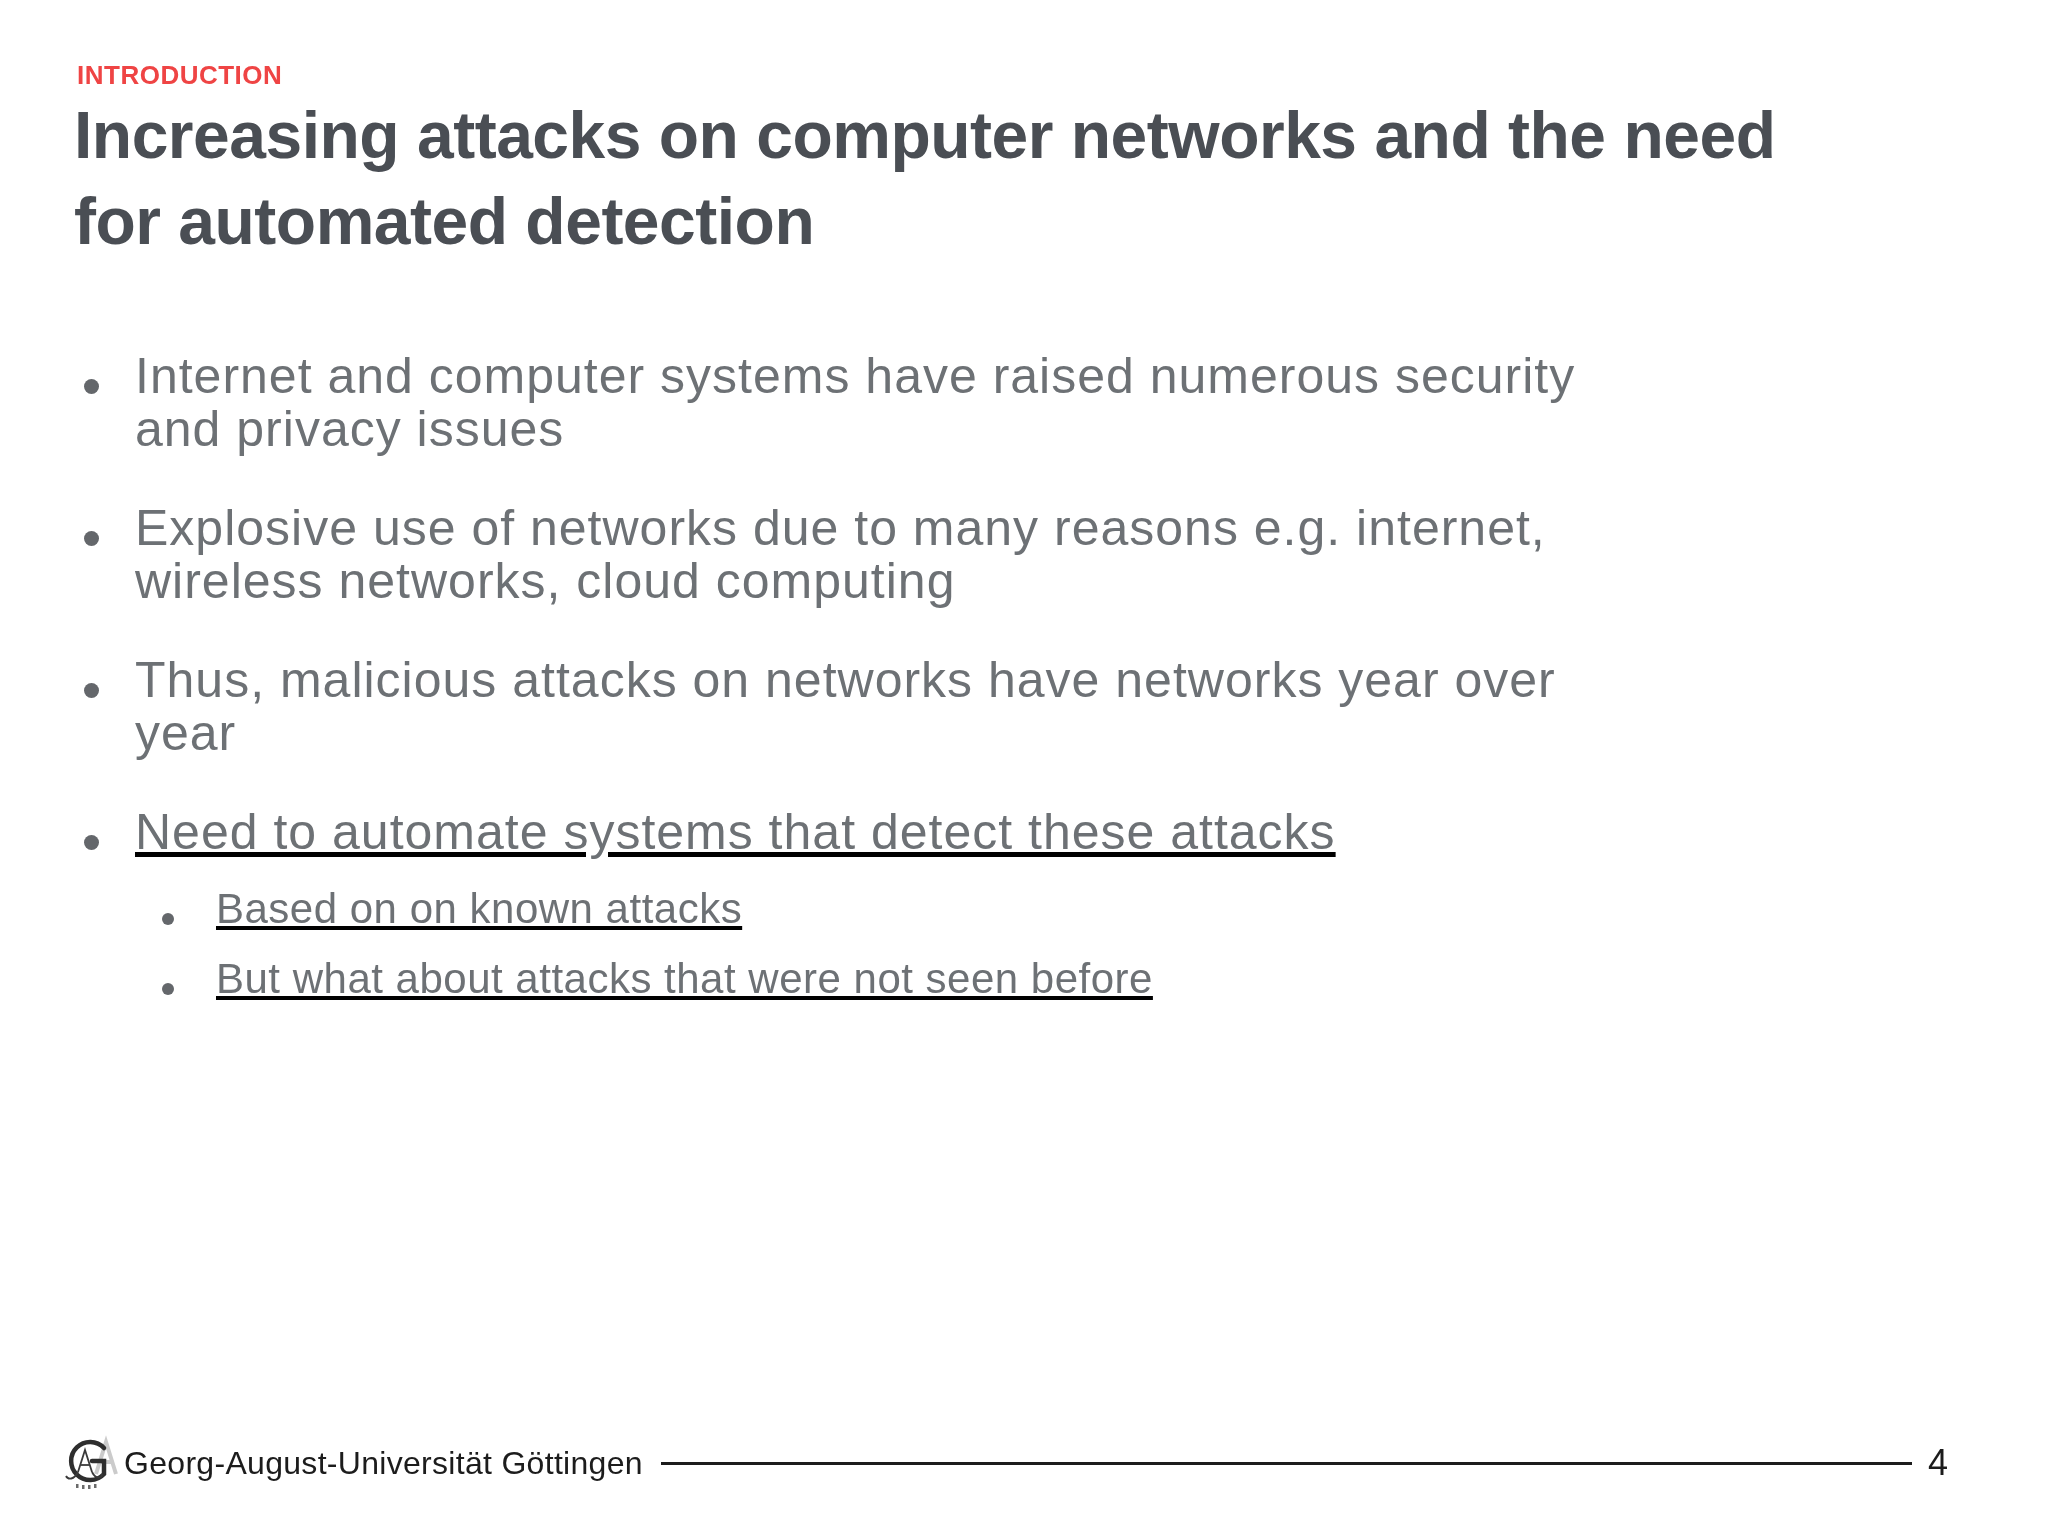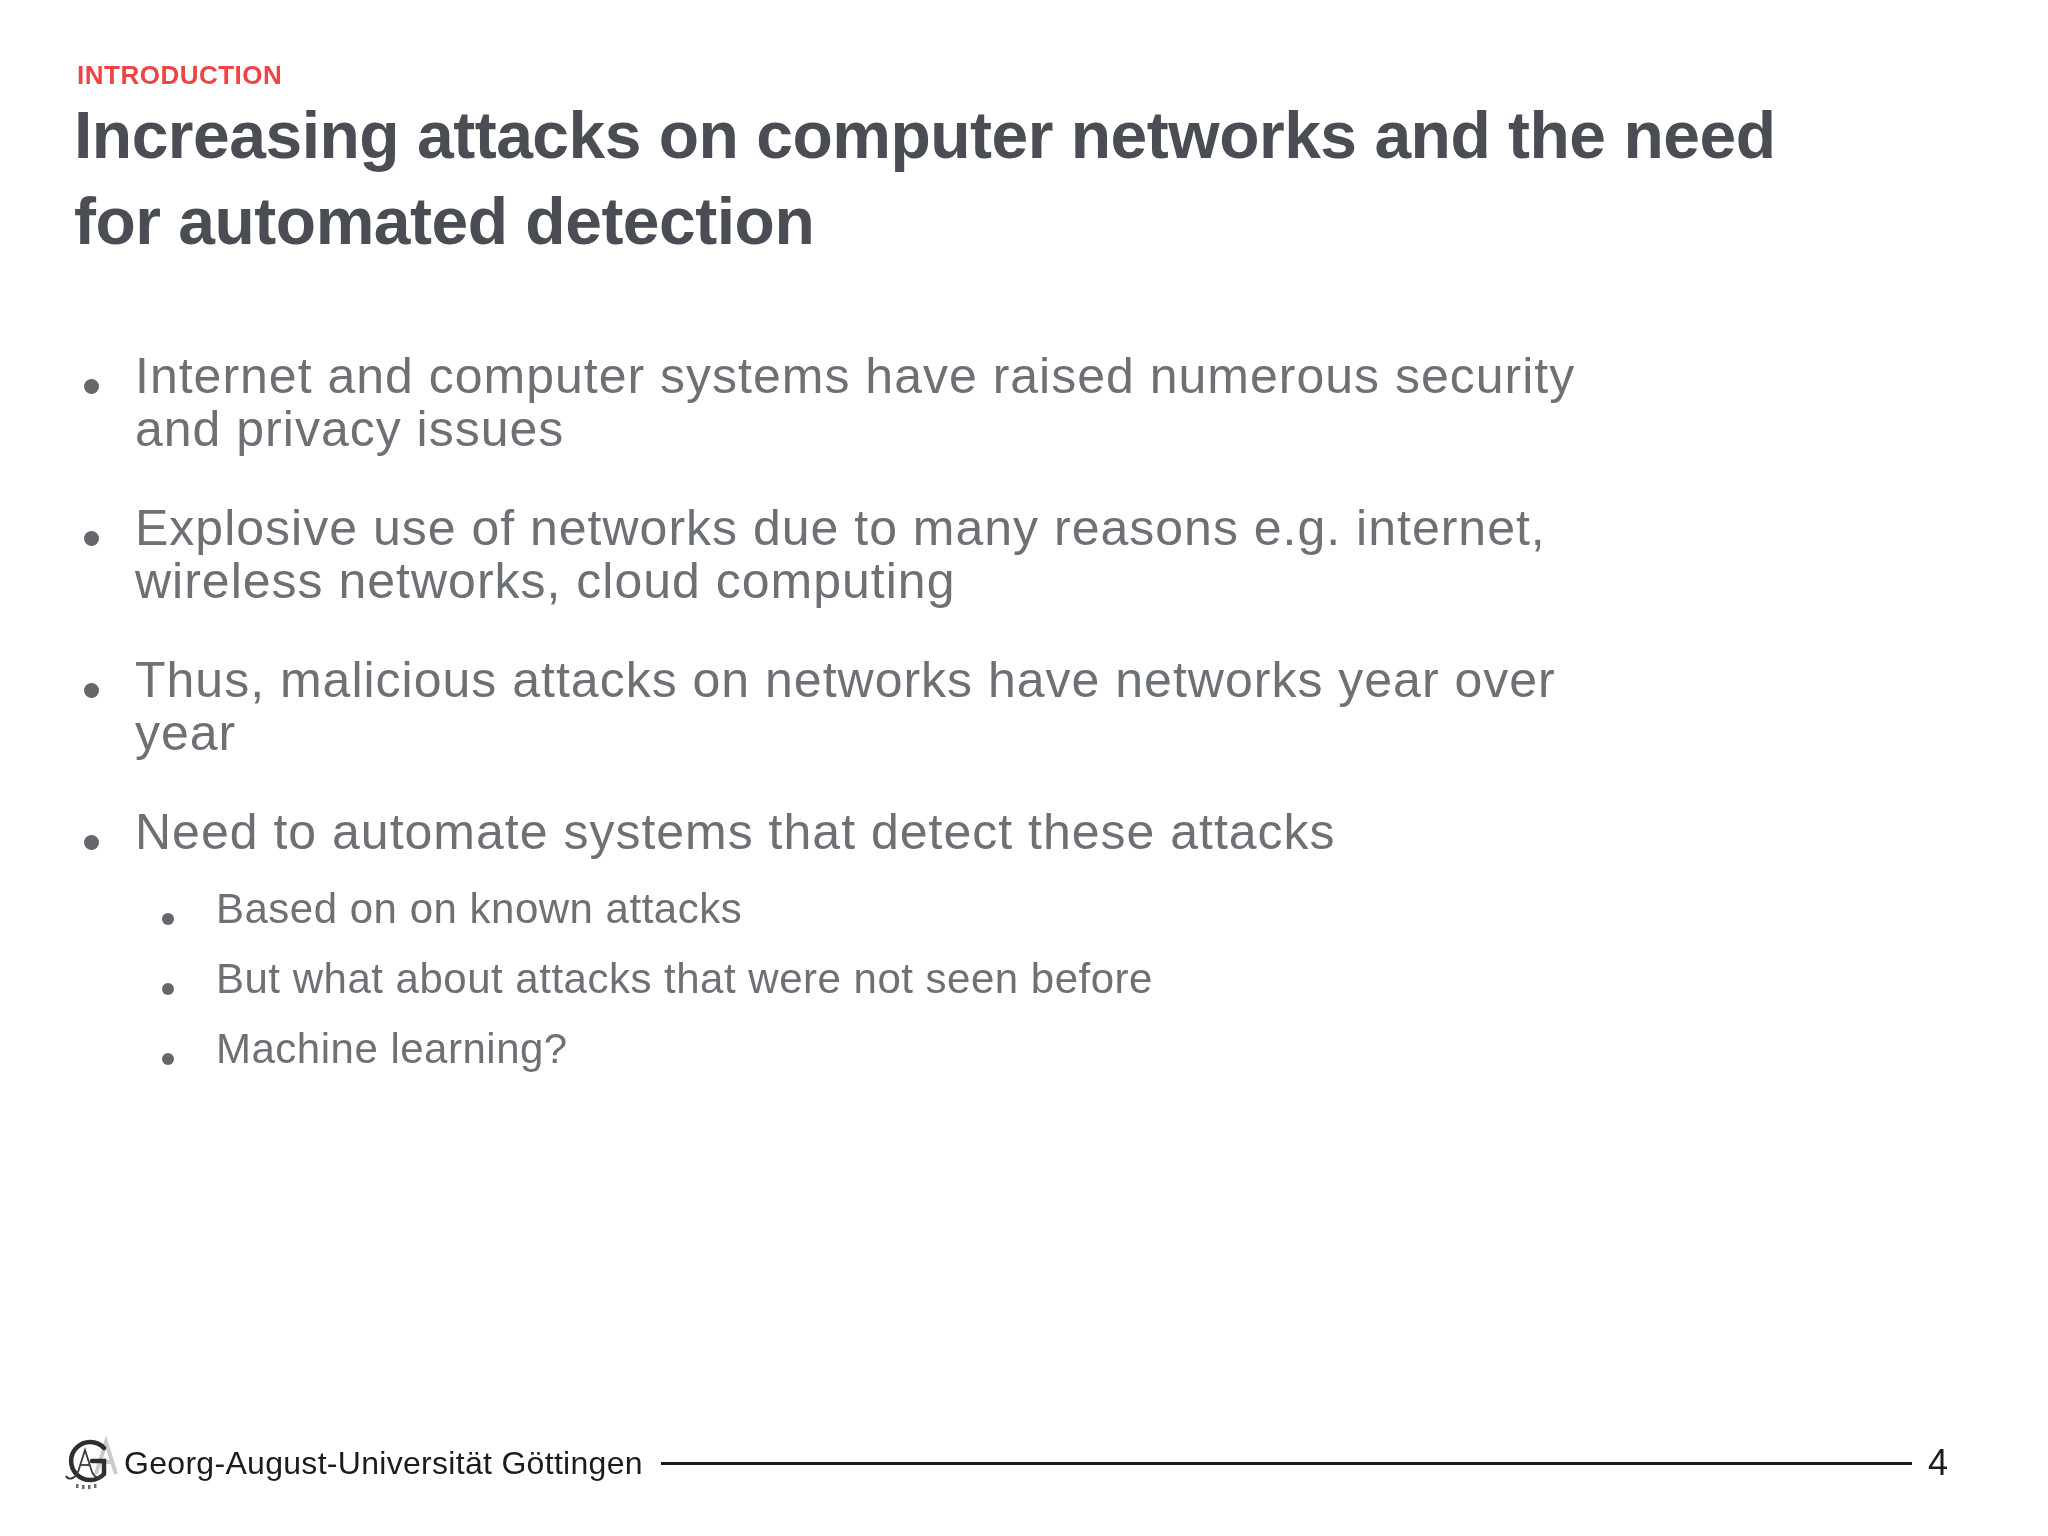--- a/index.html
+++ b/index.html
@@ -56,21 +56,21 @@
   .btext {
     flex: 1 1 auto;
     margin-left: 36px;
     font-size: 50px;
     font-weight: 300;
     line-height: 53px;
     letter-spacing: 1px;
     color: #6d7175;
     white-space: pre-line;
   }
-  .li-block { flex: 1 1 auto; }
+  .li-block { flex: 1 1 auto; text-decoration: underline; }
   .li-block .btext { margin-left: 36px; }
 
   .subbullets {
     list-style: none;
     margin: 24px 0 0 0;
     padding: 0 0 0 63px;
   }
   .subbullets li {
     display: flex;
     align-items: center;
@@ -152,24 +152,20 @@
         <div class="btext">Need to automate systems that detect these attacks</div>
         <ul class="subbullets">
           <li>
             <span class="subdot"></span>
             <span class="subtext">Based on on known attacks</span>
           </li>
           <li>
             <span class="subdot"></span>
             <span class="subtext">But what about attacks that were not seen before</span>
           </li>
-          <li>
-            <span class="subdot"></span>
-            <span class="subtext">Machine learning?</span>
-          </li>
         </ul>
       </div>
     </li>
   </ul>
 
   <div class="footer">
     <svg class="logo" viewBox="0 0 72 58" xmlns="http://www.w3.org/2000/svg">
 
       <g stroke="#c6c6c6" stroke-width="4" fill="none" opacity="0.9">
         <path d="M44 40 L54 8 L64 40"></path>

